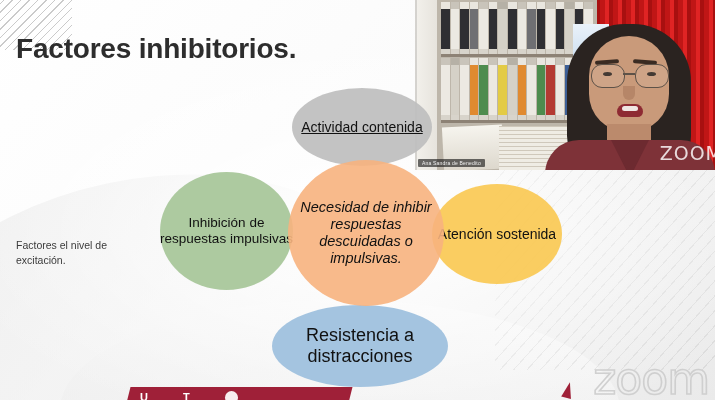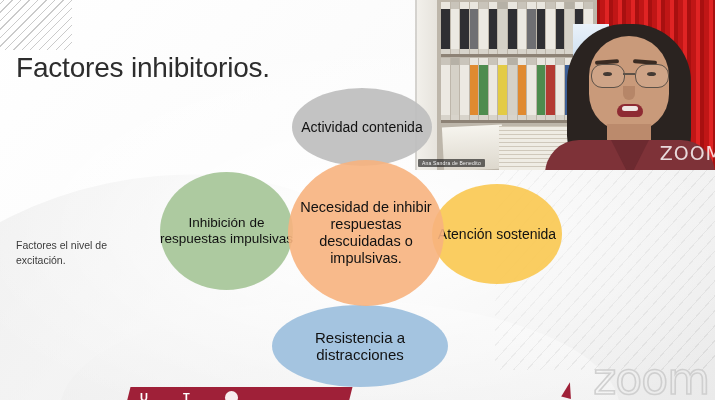--- a/index.html
+++ b/index.html
@@ -72,23 +72,23 @@
     left: 60px; top: 300px;
     width: 560px; height: 220px;
     border-radius: 50% 50% 0 0;
     background: linear-gradient(190deg, rgba(248,248,248,0.9), rgba(228,228,228,0.45));
   }
 
   
   .slide-title {
     position: absolute;
     left: 16px;
-    top: 52px;
+    top: 33px;
     font-size: 28px;
-    font-weight: 400;
+    font-weight: 700;
     color: #2d2d2d;
     letter-spacing: -0.2px;
     white-space: nowrap;
   }
 
   
   .side-note {
     position: absolute;
     left: 16px;
     top: 238px;
@@ -109,48 +109,50 @@
     color: #111111;
     line-height: 1.16;
     box-sizing: border-box;
   }
   .e-top {
     left: 292px; top: 88px;
     width: 140px; height: 78px;
     background: rgba(190,190,190,0.93);
     font-size: 14px;
     z-index: 2;
+    text-decoration: underline;
   }
   .e-left {
     left: 160px; top: 172px;
     width: 133px; height: 118px;
     background: rgba(164,196,150,0.90);
     font-size: 13.5px;
     z-index: 2;
   }
   .e-right {
     left: 432px; top: 184px;
     width: 130px; height: 100px;
     background: rgba(249,200,80,0.90);
     font-size: 14px;
     z-index: 2;
   }
   .e-bottom {
     left: 272px; top: 305px;
     width: 176px; height: 82px;
     background: rgba(157,191,222,0.93);
-    font-size: 15px;
+    font-size: 18px;
     z-index: 2;
   }
   .e-center {
     left: 288px; top: 160px;
     width: 156px; height: 146px;
     background: rgba(247,178,126,0.90);
     font-size: 14.5px;
     z-index: 3;
+    font-style: italic;
   }
   .e-center .etxt { padding: 0 6px; }
   .ellipse .etxt { width: 100%; }
 
   
   .bottom-banner {
     position: absolute;
     left: 128px; top: 387px;
     width: 222px; height: 20px;
     background: #9f2038;

